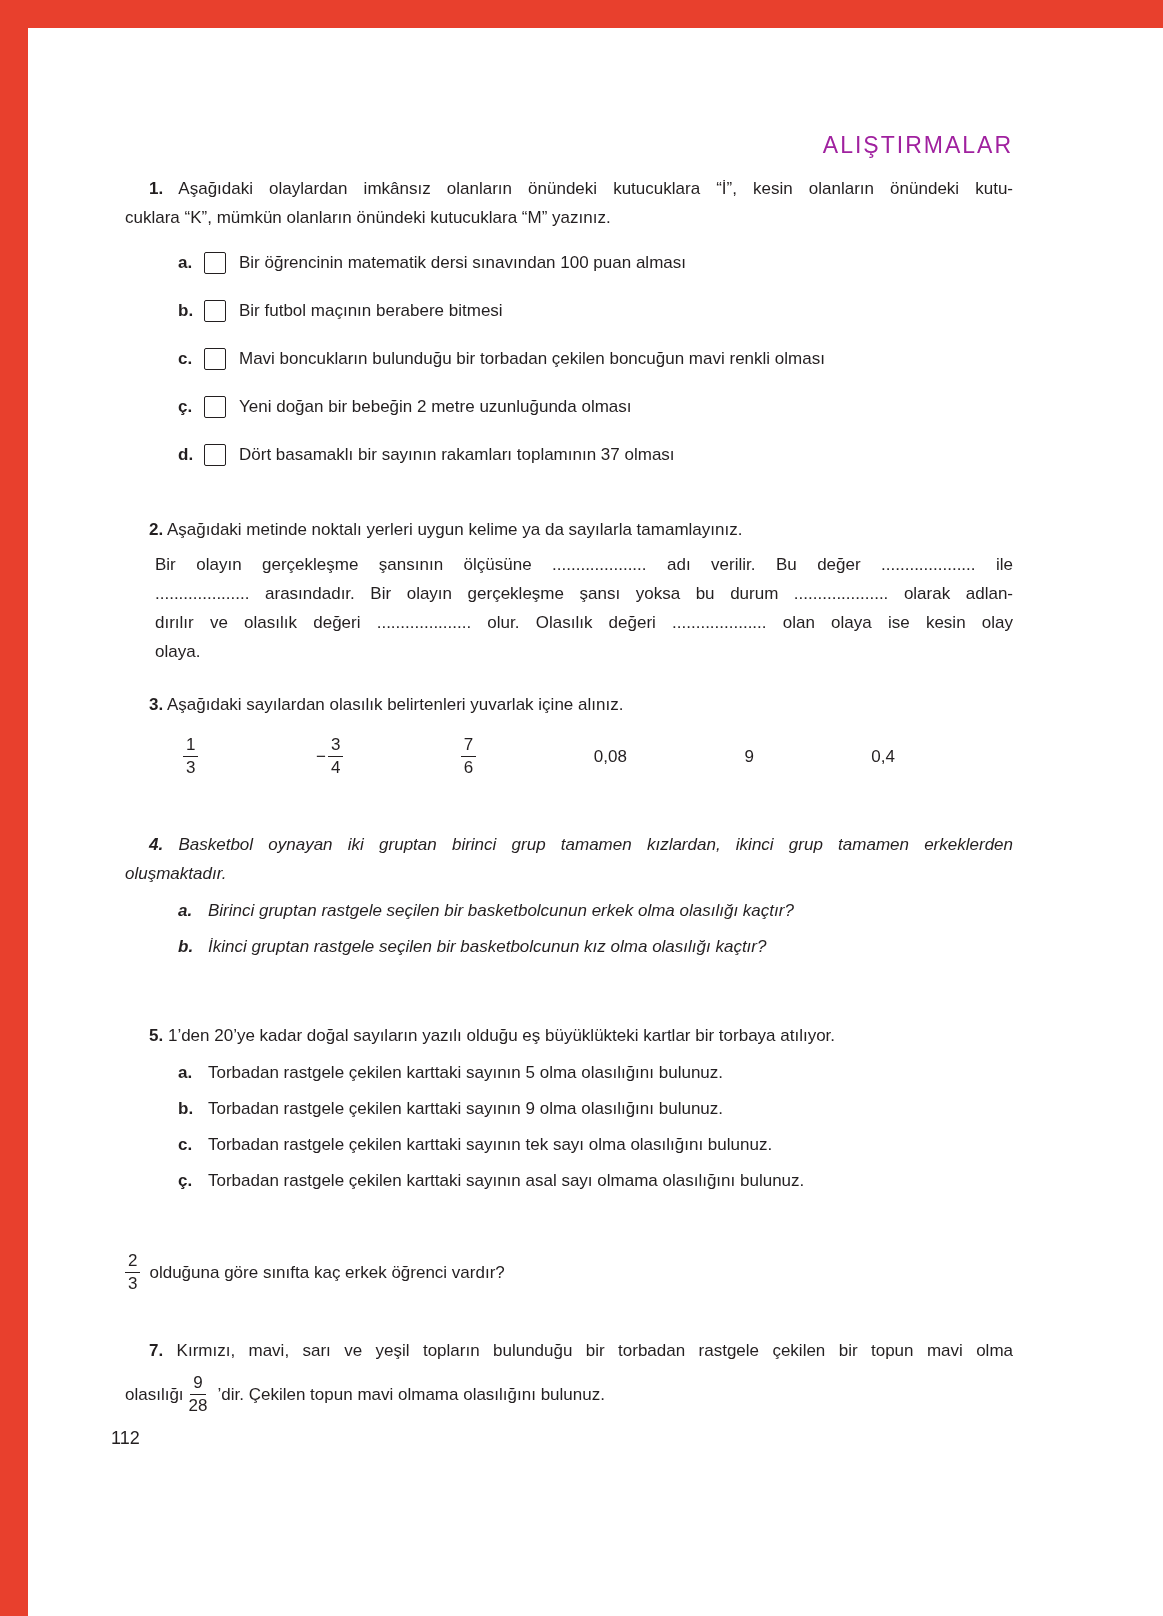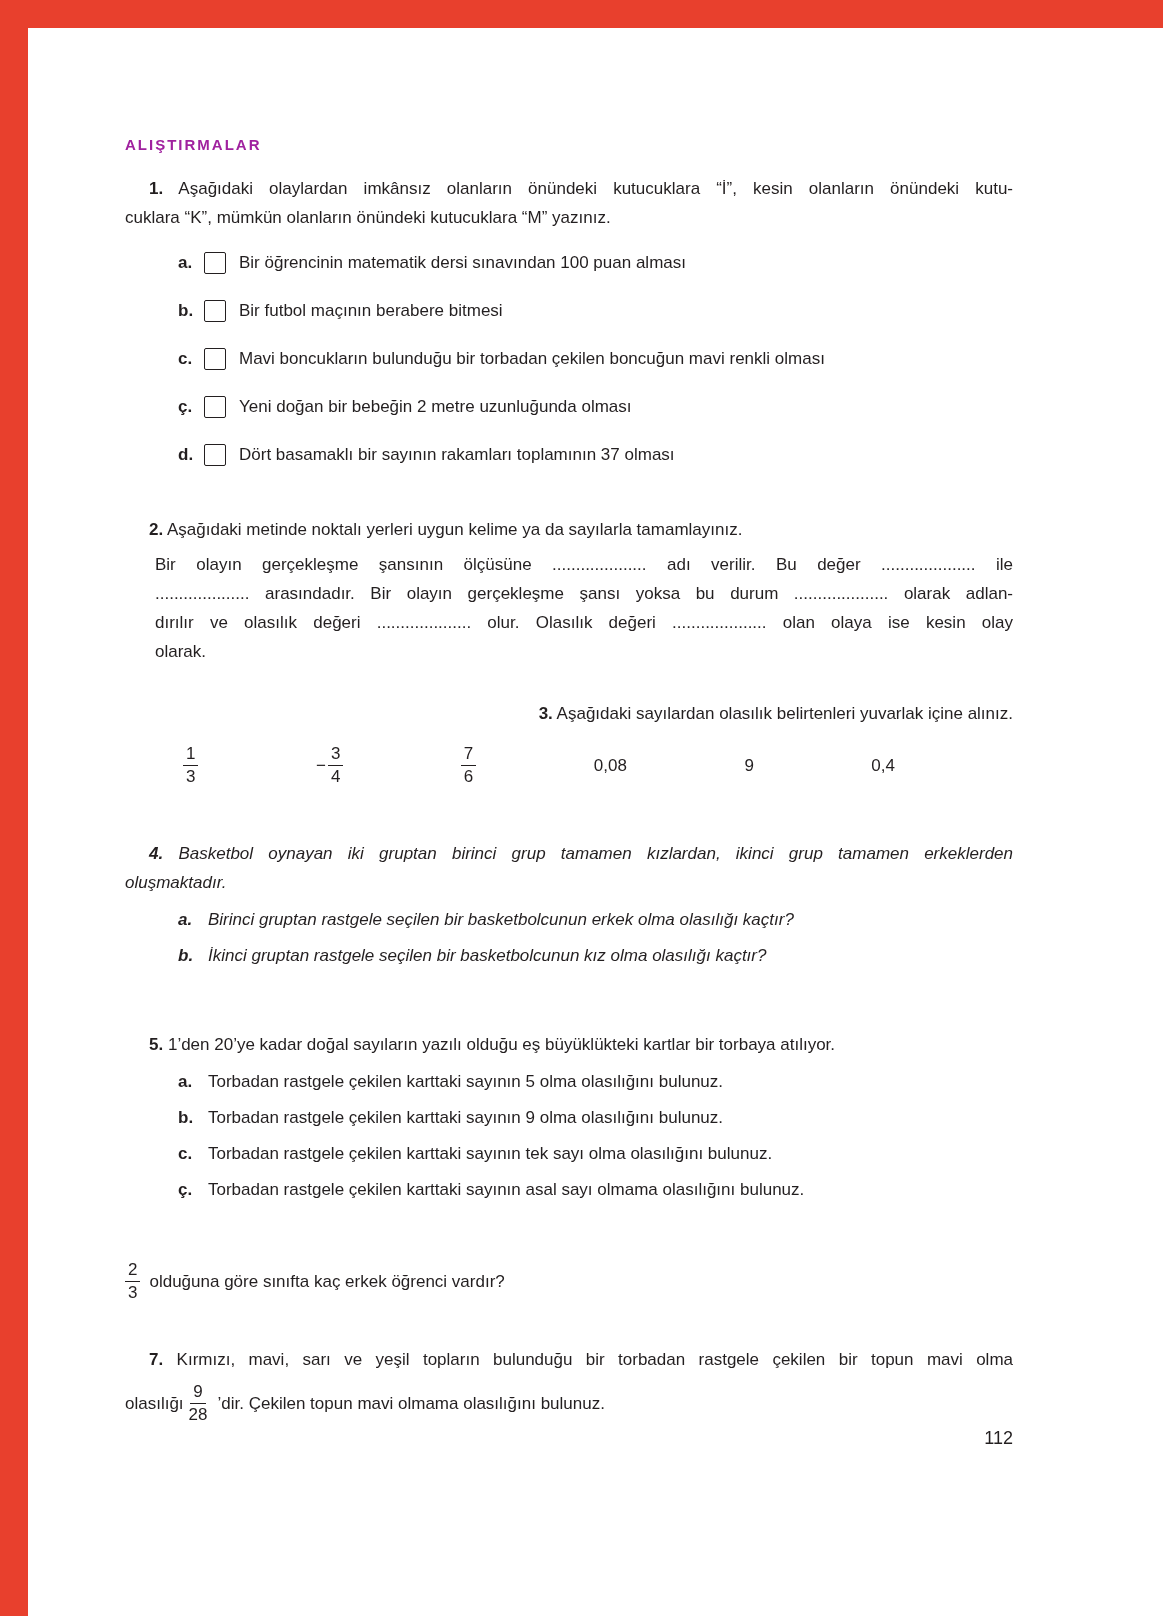--- a/index.html
+++ b/index.html
@@ -20,45 +20,45 @@
   .border-left {
     position: absolute; top: 0; left: 0;
     width: 28px; height: 100%;
     background: var(--accent, #e8402d);
   }
   .content {
     position: absolute; top: 0; left: 0; width: 100%;
     padding: 132px 150px 0 125px;
   }
   .title {
-    text-align: left;
+    text-align: right;
     color: var(--title-color, #a0219f);
-    font-size: 15px; line-height: 26px;
-    font-weight: bold;
+    font-size: 23px; line-height: 26px;
+    font-weight: normal;
     letter-spacing: 2px;
     margin-bottom: 16px;
   }
   .qnum { font-weight: bold; }
   .indent { text-indent: 24px; }
   .jline { text-align: justify; text-align-last: justify; }
   .question { margin-top: 0; }
 
   
   .q1-items { margin-top: 16px; }
   .q1-item { display: flex; align-items: center; padding-left: 53px; margin-bottom: 19px; }
   .q1-item .ilabel { font-weight: bold; width: 26px; flex: none; }
   .checkbox {
     width: 22px; height: 22px; flex: none;
     border: 1.6px solid #231f20; border-radius: 2px;
     background: #fff; margin-right: 13px;
   }
 
   
   .sec-q2 { margin-top: 46px; }
-  .sec-q3 { margin-top: 33px; text-align: right; }
+  .sec-q3 { margin-top: 24px; }
   .sec-q4 { margin-top: 52px; font-style: italic; }
   .sec-q5 { margin-top: 60px; }
   .sec-q6 { margin-top: 56px; }
   .sec-q7 { margin-top: 42px; }
 
   .q2-para { margin-top: 6px; margin-left: 30px; }
 
   
   .numbers-row {
     display: flex; align-items: center; justify-content: space-between;
@@ -78,22 +78,22 @@
   .sub-item { display: flex; padding-left: 53px; margin-top: 7px; }
   .sub-item .ilabel { font-weight: bold; width: 30px; flex: none; }
 
   
   .frac-line { display: flex; align-items: center; margin-top: 8px; }
   .frac-line .frac { margin-right: 9px; }
   .frac-line .prefix { margin-right: 5px; }
   .frac-line .suffix { margin-left: 1px; }
 
   .page-number {
-    position: absolute; top: 1424px; left: 125px; width: 888px;
-    text-align: right; font-size: 18px;
+    position: absolute; top: 1424px; left: 111px; width: 888px;
+    text-align: left; font-size: 18px;
   }
 </style>
 </head>
 <body>
 
 <div class="border-top"></div>
 <div class="border-left"></div>
 
 <main class="content">
 
@@ -130,21 +130,21 @@
       </div>
     </div>
   </section>
 
   <section class="question sec-q2">
     <div class="indent"><b class="qnum">2.</b> <span>Aşağıdaki metinde noktalı yerleri uygun kelime ya da sayılarla tamamlayınız.</span></div>
     <div class="q2-para">
       <div class="jline">Bir olayın gerçekleşme şansının ölçüsüne .................... adı verilir. Bu değer .................... ile</div>
       <div class="jline">.................... arasındadır. Bir olayın gerçekleşme şansı yoksa bu durum .................... olarak adlan-</div>
       <div class="jline">dırılır ve olasılık değeri .................... olur. Olasılık değeri .................... olan olaya ise kesin olay</div>
-      <div>olarak.</div>
+      <div>olaya.</div>
     </div>
   </section>
 
   <section class="question sec-q3">
     <div class="indent"><b class="qnum">3.</b> <span>Aşağıdaki sayılardan olasılık belirtenleri yuvarlak içine alınız.</span></div>
     <div class="numbers-row">
       <span class="numcell">
         <span class="frac">
             <span class="fnum">1</span>
             <span class="fden">3</span>

